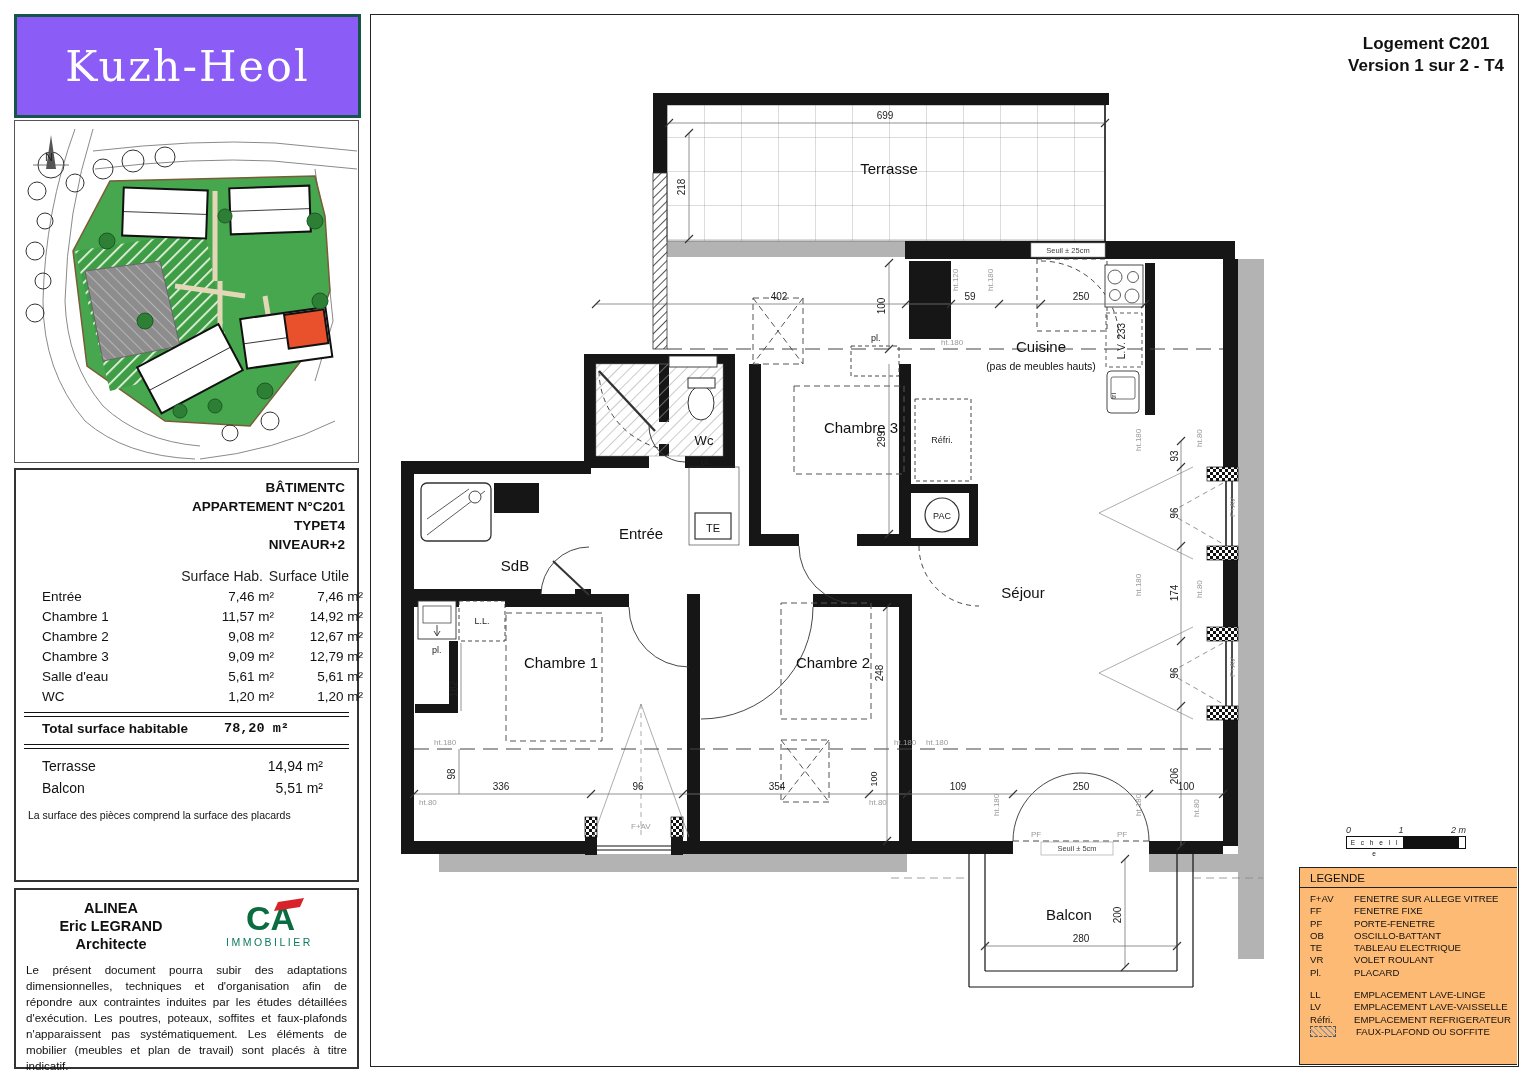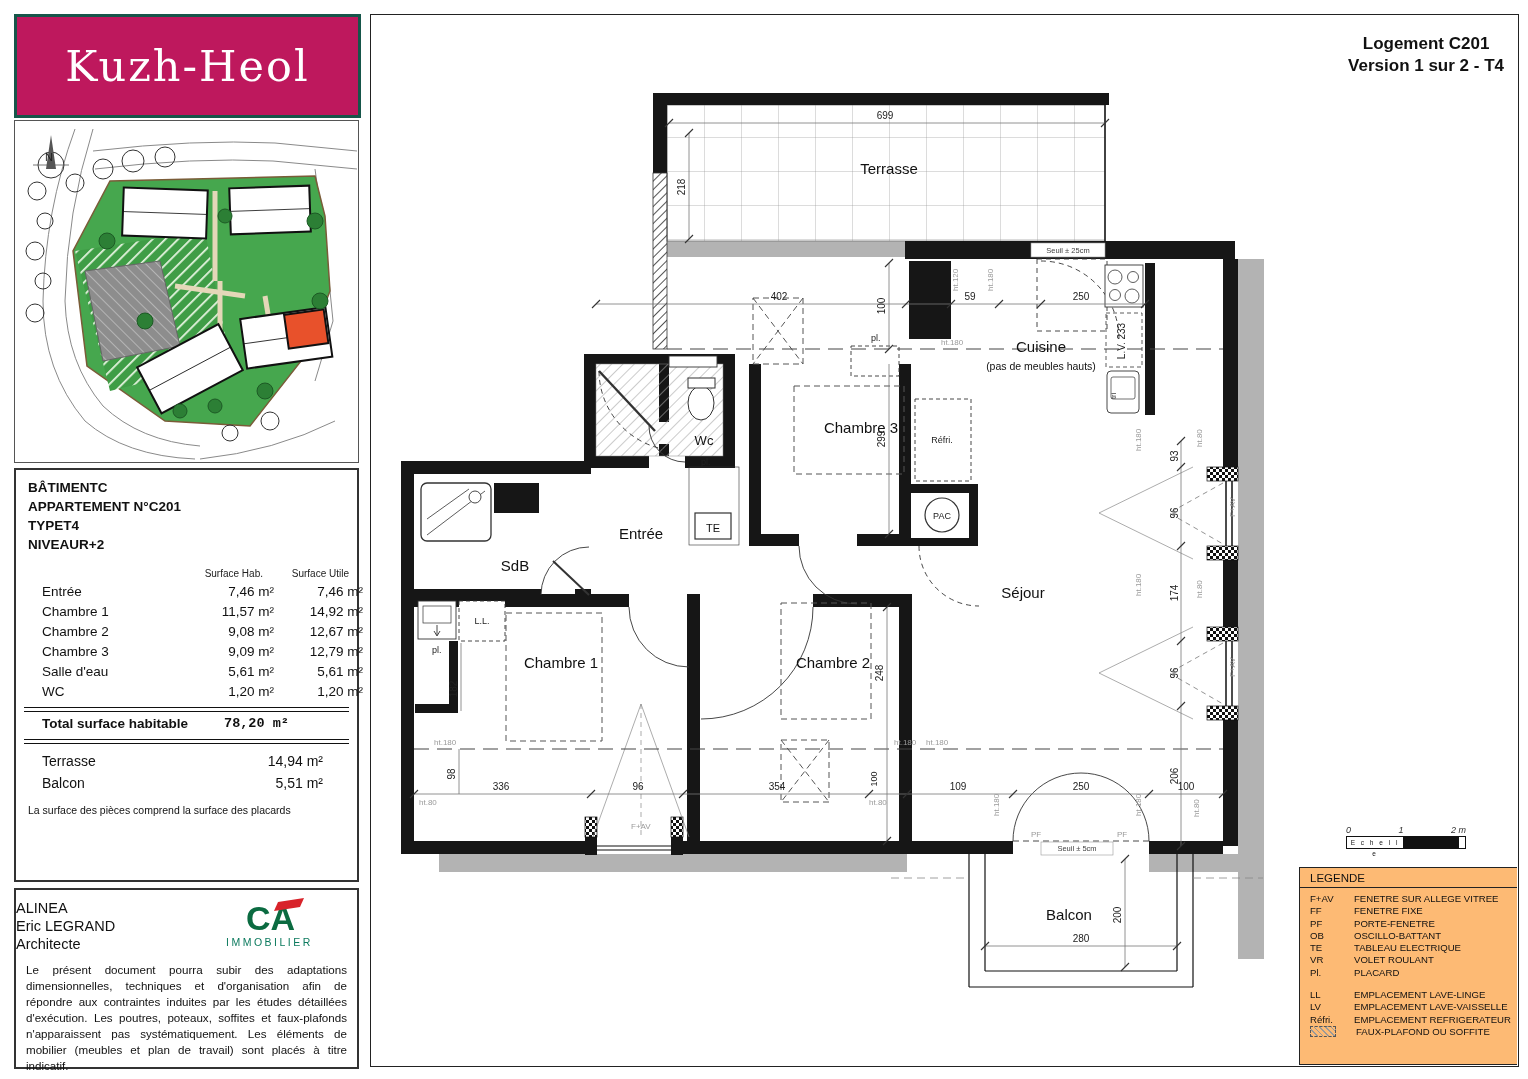--- a/index.html
+++ b/index.html
@@ -1,37 +1,37 @@
 <!DOCTYPE html>
 <html><head>
 <meta charset="utf-8">
 <style>
   html,body{margin:0;padding:0;background:#fff;width:1528px;height:1079px;
     font-family:"Liberation Sans",sans-serif;color:#111;overflow:hidden;}
   .abs{position:absolute;}
   
-  #logo-box{left:14px;top:14px;width:341px;height:98px;background:#be185d;
+  #logo-box{left:14px;top:14px;width:341px;height:98px;background:#8b5cf6;
     border:3px solid #16564a;display:flex;align-items:center;justify-content:center;}
   #logo-box .logo-text{font-family:"DejaVu Serif",serif;font-size:43px;color:#fff;
     letter-spacing:2px;font-weight:400;}
   #siteplan-box{left:14px;top:120px;width:343px;height:341px;border:1px solid #555;background:#fff;}
   #info-box{left:14px;top:468px;width:341px;height:410px;border:2px solid #333;background:#fff;font-size:13.5px;}
-  .inf-row{display:flex;justify-content:flex-start;padding:2px 12px;font-weight:bold;font-size:13.5px;}
-  .surf-head{display:grid;grid-template-columns:150px 85px 86px;padding:14px 10px 2px 12px;font-size:10px;color:#222;}
+  .inf-row{display:flex;justify-content:flex-end;padding:2px 12px;font-weight:bold;font-size:13.5px;}
+  .surf-head{display:grid;grid-template-columns:150px 85px 86px;padding:14px 10px 2px 12px;font-size:14px;color:#222;}
   .surf-head span{text-align:right;}
   .srow{display:grid;grid-template-columns:140px 92px 89px;padding:2.5px 10px 2.5px 26px;font-size:13.5px;}
   .srow .v{text-align:right;}
   .dsep{border-top:1.5px solid #111;border-bottom:1.5px solid #111;height:3px;margin:6px 8px 0 8px;}
   .total-row{display:flex;padding:4px 10px 2px 26px;font-weight:bold;font-size:13.5px;}
   .total-row .v{margin-left:36px;font-family:Liberation Mono, monospace;}
   .annex-row{display:flex;justify-content:space-between;padding:3px 34px 3px 26px;font-size:14px;}
   .note{font-size:10.5px;padding:10px 10px 0 12px;color:#111;}
   #arch-box{left:14px;top:888px;width:341px;height:177px;border:2px solid #333;background:#fff;}
   .arch-top{display:flex;align-items:center;margin-top:8px;}
-  .arch-names{width:190px;font-size:14.5px;line-height:18px;}
+  .arch-names{width:190px;text-align:center;font-size:14.5px;line-height:18px;font-weight:bold;}
   .ca-logo{width:130px;text-align:center;}
   .disclaimer{font-size:11.6px;text-align:justify;padding:8px 10px 0 10px;line-height:1.38;}
   
   #main-frame{left:370px;top:14px;width:1147px;height:1051px;border:1.5px solid #222;background:#fff;}
   #plan-svg{position:absolute;left:0;top:0;}
   #title-block{position:absolute;right:14px;top:18px;text-align:center;font-size:17px;font-weight:bold;line-height:22px;}
   #scale-block{position:absolute;left:975px;top:810px;width:120px;font-size:9px;}
   .scale-labels{display:flex;justify-content:space-between;font-style:italic;color:#333;}
   .scale-bar{display:flex;height:11px;border:1px solid #111;margin-top:1px;}
   .scale-white{width:56px;background:#fff;font-size:6.5px;letter-spacing:2px;text-align:center;line-height:11px;}

